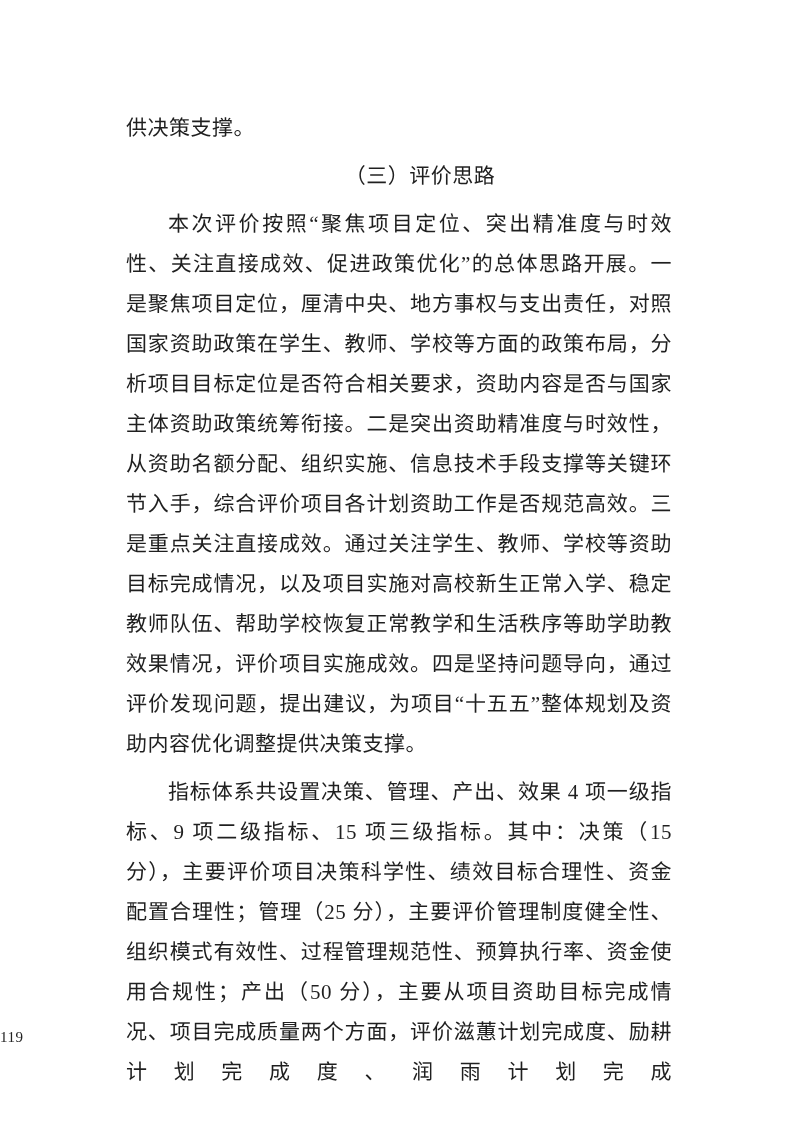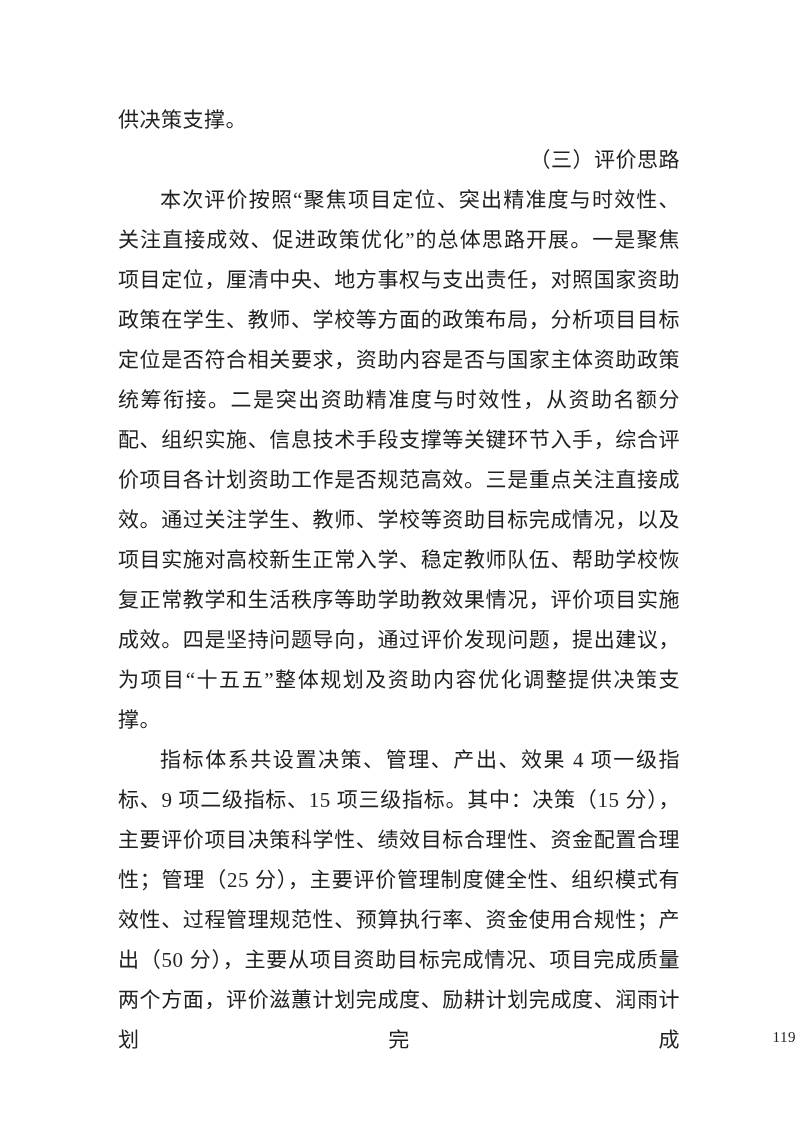--- a/index.html
+++ b/index.html
@@ -16,50 +16,50 @@
     font-family: "Liberation Serif", "DejaVu Serif", serif;
     color: #1f1f1f;
   }
   .page {
     position: absolute;
     left: 118px;
     top: 100px;
     width: 562px;
   }
   .para {
-    margin: 0;
+    margin: 8px;
     font-size: 21px;
     line-height: 40px;
     letter-spacing: 0.5px;
     text-align: justify;
     font-weight: normal;
   }
   .para.no-indent {
     text-indent: 0;
   }
   .para.indent {
     text-indent: 2em;
   }
   .para.heading {
     text-indent: 2em;
-    text-align: right;
+    text-align: center;
   }
   .para.justify-last {
     text-align-last: justify;
   }
   .score-num {
     font-weight: normal;
     font-family: "Liberation Serif", "DejaVu Serif", serif;
   }
   .page-number {
     position: absolute;
     left: 0;
     top: 1026px;
     width: 796px;
-    text-align: right;
+    text-align: left;
     font-size: 15px;
     line-height: 22px;
     letter-spacing: 0.5px;
     color: #222222;
     font-family: "Liberation Serif", "DejaVu Serif", serif;
   }
 </style>
 </head>
 <body>
 

